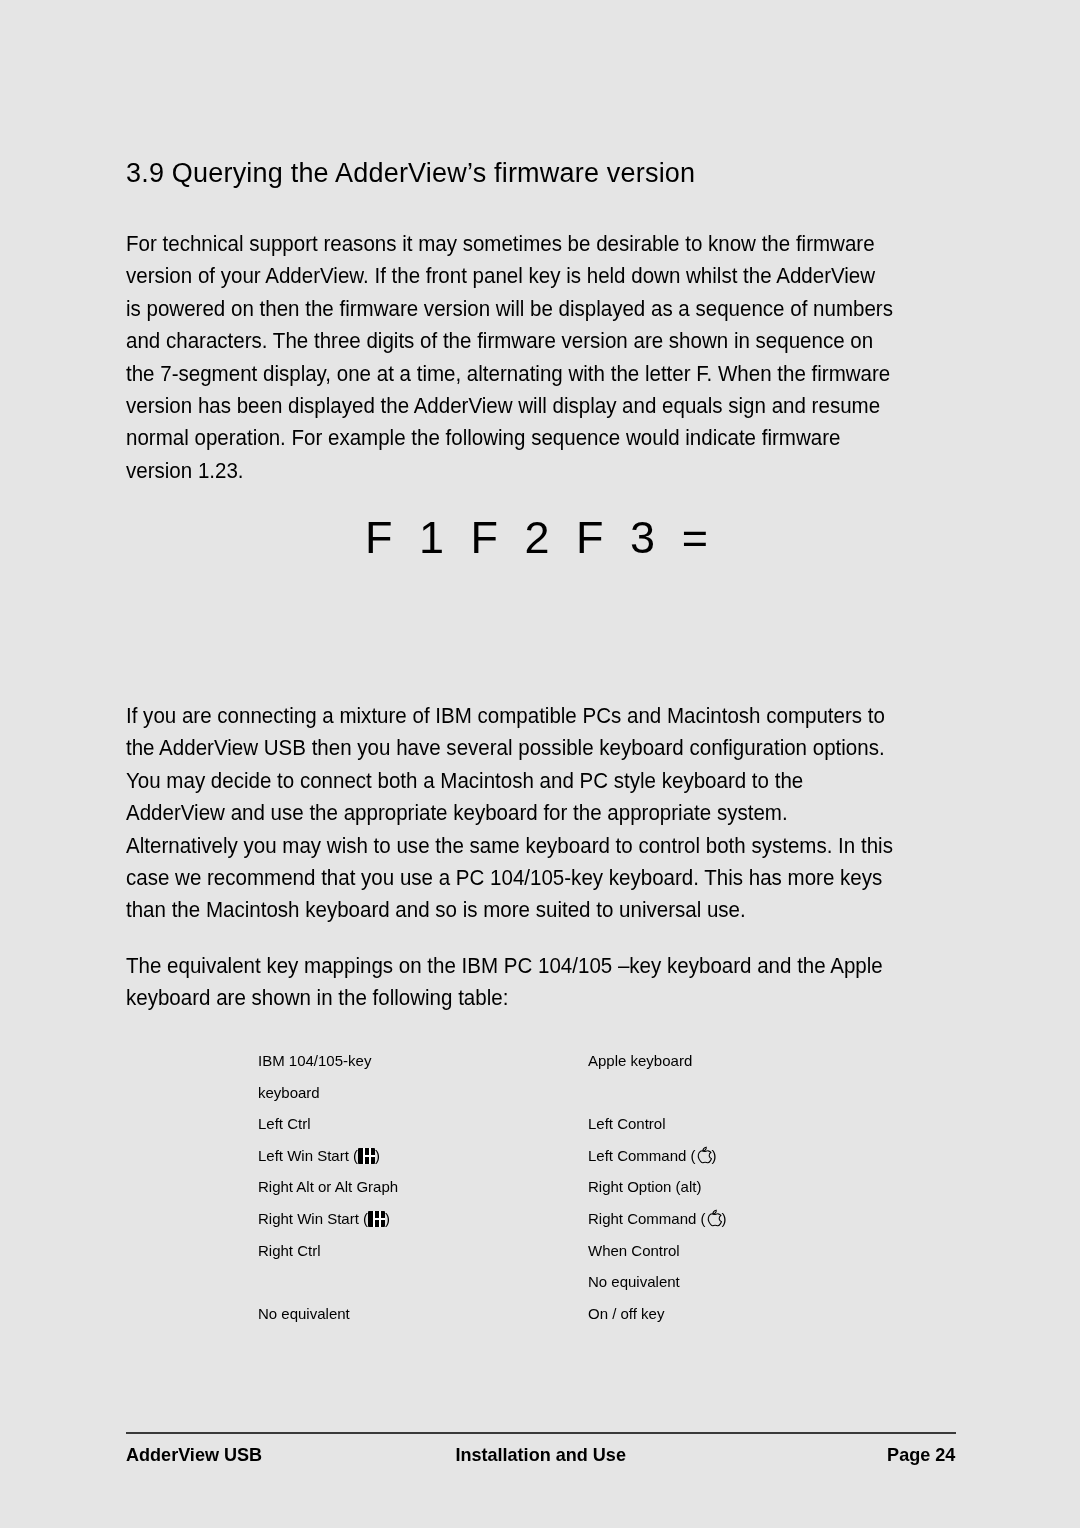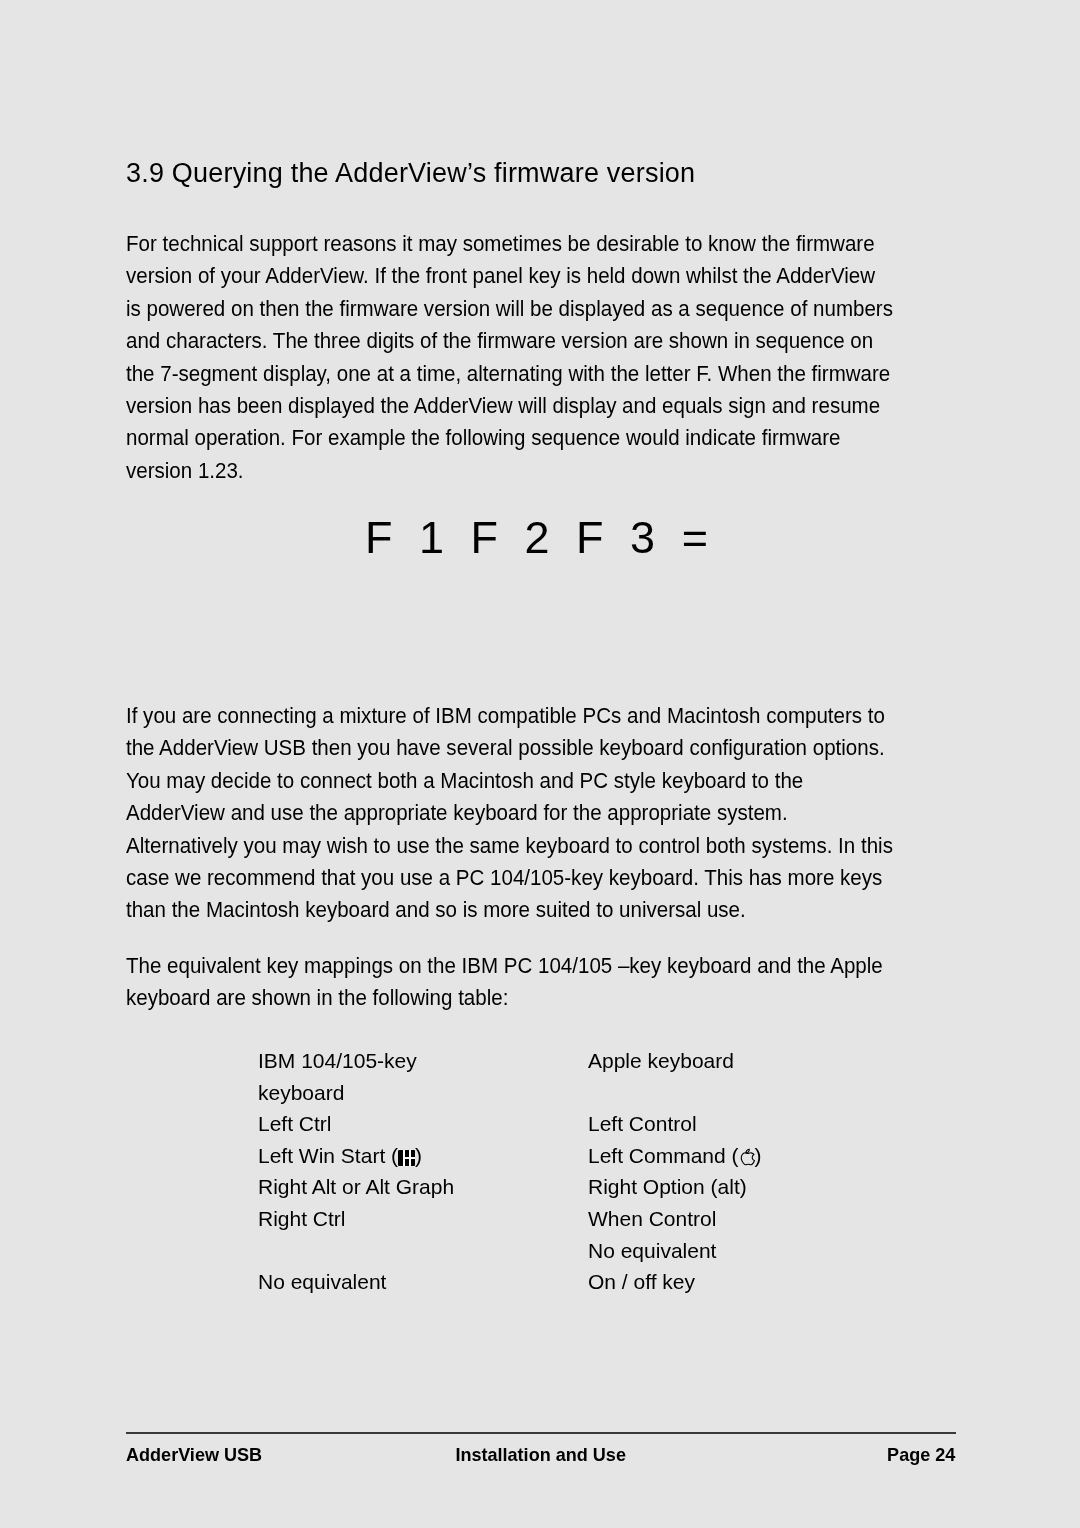--- a/index.html
+++ b/index.html
@@ -64,21 +64,21 @@
     color: #000;
   }
 
   
   #key-table {
     position: absolute;
     left: 258px;
     top: 1045px;
     width: 700px;
     font-family: "Liberation Sans", sans-serif;
-    font-size: 21px;
+    font-size: 15px;
     line-height: 31.6px;
     color: #000;
   }
   #key-table .row {
     display: block;
     height: 31.6px;
     position: relative;
     white-space: nowrap;
   }
   #key-table .c1 {
@@ -241,20 +241,27 @@
         <span class="c2"><span>Left Command (</span><span class="glyph apple-glyph"><svg viewBox="0 0 16 18" width="16" height="18">
               <path d="M10.2 1.2c-.9.1-1.9.7-2.5 1.4-.5.7-.9 1.6-.8 2.5.9.1 1.9-.5 2.5-1.2.6-.7 1-1.6.8-2.7z" fill="none" stroke="#000" stroke-width="1.1"></path>
               <path d="M13.2 9.4c0-2 1.6-2.9 1.7-3-.9-1.4-2.4-1.5-2.9-1.6-1.2-.1-2.4.7-3 .7-.6 0-1.6-.7-2.6-.7-1.4 0-2.6.8-3.3 2-1.4 2.4-.4 6 1 8 .7 1 1.5 2.1 2.5 2 1-.1 1.4-.6 2.6-.6 1.2 0 1.5.6 2.6.61.1 0 1.8-1 2.5-2 .8-1.1 1.1-2.2 1.1-2.3-.1 0-2.2-.8-2.2-3.1z" fill="none" stroke="#000" stroke-width="1.1"></path>
             </svg></span><span>)</span></span>
       </span>
       <span class="row">
         <span class="c1"><span>Right Alt or Alt Graph</span></span>
         <span class="c2"><span>Right Option (alt)</span></span>
       </span>
       <span class="row">
+        <span class="c1"><span>Right Win Start (</span><span class="glyph win-glyph"><i></i></span><span>)</span></span>
+        <span class="c2"><span>Right Command (</span><span class="glyph apple-glyph"><svg viewBox="0 0 16 18" width="16" height="18">
+              <path d="M10.2 1.2c-.9.1-1.9.7-2.5 1.4-.5.7-.9 1.6-.8 2.5.9.1 1.9-.5 2.5-1.2.6-.7 1-1.6.8-2.7z" fill="none" stroke="#000" stroke-width="1.1"></path>
+              <path d="M13.2 9.4c0-2 1.6-2.9 1.7-3-.9-1.4-2.4-1.5-2.9-1.6-1.2-.1-2.4.7-3 .7-.6 0-1.6-.7-2.6-.7-1.4 0-2.6.8-3.3 2-1.4 2.4-.4 6 1 8 .7 1 1.5 2.1 2.5 2 1-.1 1.4-.6 2.6-.6 1.2 0 1.5.6 2.6.61.1 0 1.8-1 2.5-2 .8-1.1 1.1-2.2 1.1-2.3-.1 0-2.2-.8-2.2-3.1z" fill="none" stroke="#000" stroke-width="1.1"></path>
+            </svg></span><span>)</span></span>
+      </span>
+      <span class="row">
         <span class="c1"><span>Right Ctrl</span></span>
         <span class="c2"><span>When Control</span></span>
       </span>
       <span class="row">
         <span class="c2"><span>No equivalent</span></span>
       </span>
       <span class="row">
         <span class="c1"><span>No equivalent</span></span>
         <span class="c2"><span>On / off key</span></span>
       </span>

